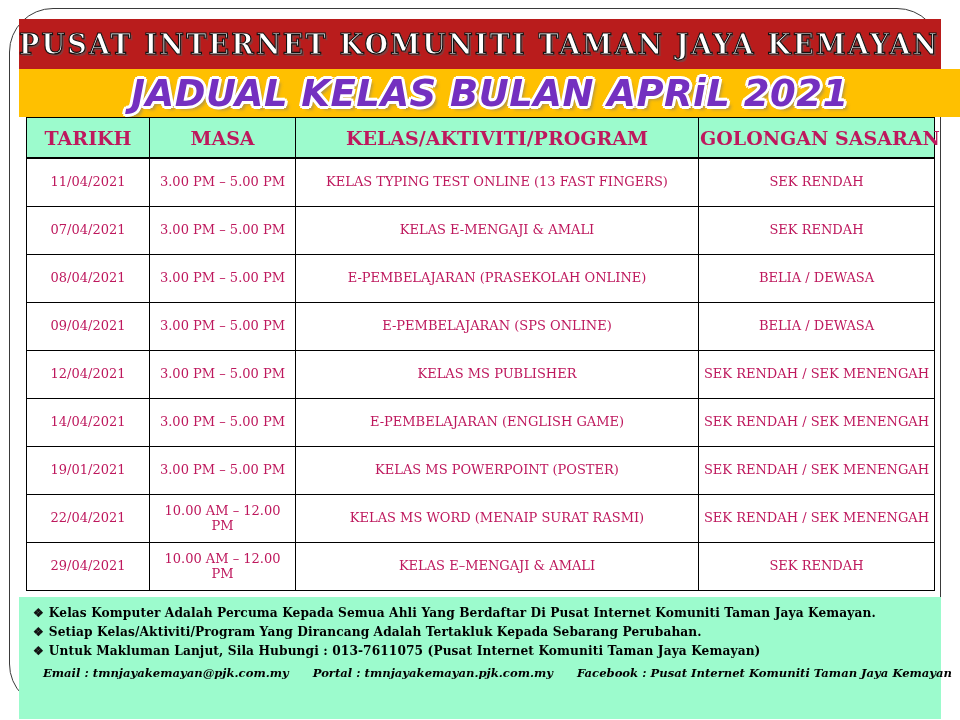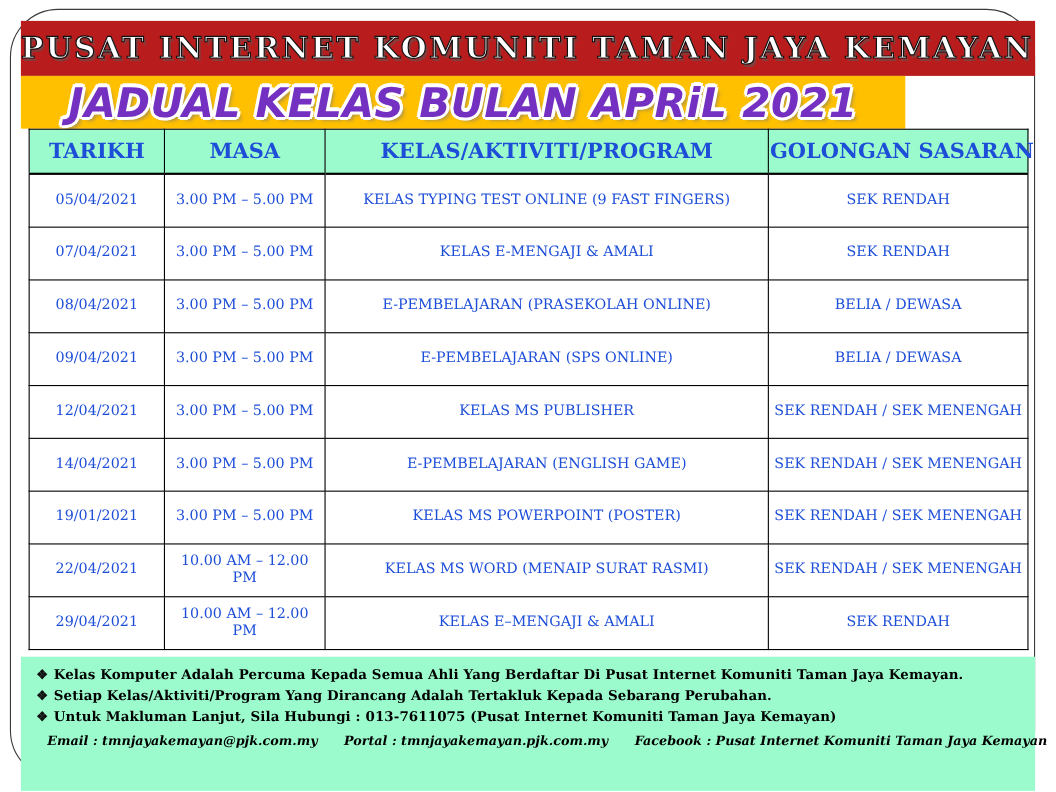--- a/index.html
+++ b/index.html
@@ -27,21 +27,21 @@
     font-size:27px;
     letter-spacing:2.2px;
     color:#ffffff;
     -webkit-text-stroke:1.1px #111;
     text-shadow:2px 2px 0 rgba(90,90,90,.55);
     white-space:nowrap;
   }
 
   
   .band-orange{
-    position:absolute;left:19px;top:69px;width:804px;height:48px;
+    position:absolute;left:19px;top:69px;width:942px;height:48px;
     background:#ffc000;display:flex;align-items:center;justify-content:center;
   }
   .main-title{
     font-family:"DejaVu Sans", sans-serif;
     font-weight:bold;font-style:italic;
     font-size:37px;letter-spacing:.5px;
     color:#7430c0;
     text-shadow:
       -2px -2px 0 #fff, 2px -2px 0 #fff, -2px 2px 0 #fff, 2px 2px 0 #fff,
       -3px 0 0 #fff, 3px 0 0 #fff, 0 -3px 0 #fff, 0 3px 0 #fff,
@@ -49,21 +49,21 @@
     white-space:nowrap;
   }
 
   
   .table-wrap{position:absolute;left:26px;top:117px;width:908px;}
   table.sched{border-collapse:collapse;width:908px;table-layout:fixed;}
   table.sched th, table.sched td{
     border:1px solid #000;
     text-align:center;
     font-family:"DejaVu Serif", serif;
-    color:#1d4ed8;
+    color:#be185d;
   }
   table.sched th{
     background:#9cfbcd;
     font-size:19px;
     height:37px;
     font-weight:bold;
     border-bottom:2.5px solid #000;
     white-space:nowrap;
   }
   table.sched td{
@@ -131,23 +131,23 @@
       <thead>
         <tr id="head-row">
             <th>TARIKH</th>
             <th>MASA</th>
             <th>KELAS/AKTIVITI/PROGRAM</th>
             <th>GOLONGAN SASARAN</th>
           </tr>
       </thead>
       <tbody id="body-rows">
           <tr>
-            <td>05/04/2021</td>
-            <td>3.00 PM – 5.00 PM</td>
-            <td>KELAS TYPING TEST ONLINE (9 FAST FINGERS)</td>
+            <td>11/04/2021</td>
+            <td>3.00 PM – 5.00 PM</td>
+            <td>KELAS TYPING TEST ONLINE (13 FAST FINGERS)</td>
             <td>SEK RENDAH</td>
           </tr>
           <tr>
             <td>07/04/2021</td>
             <td>3.00 PM – 5.00 PM</td>
             <td>KELAS E-MENGAJI &amp; AMALI</td>
             <td>SEK RENDAH</td>
           </tr>
           <tr>
             <td>08/04/2021</td>

